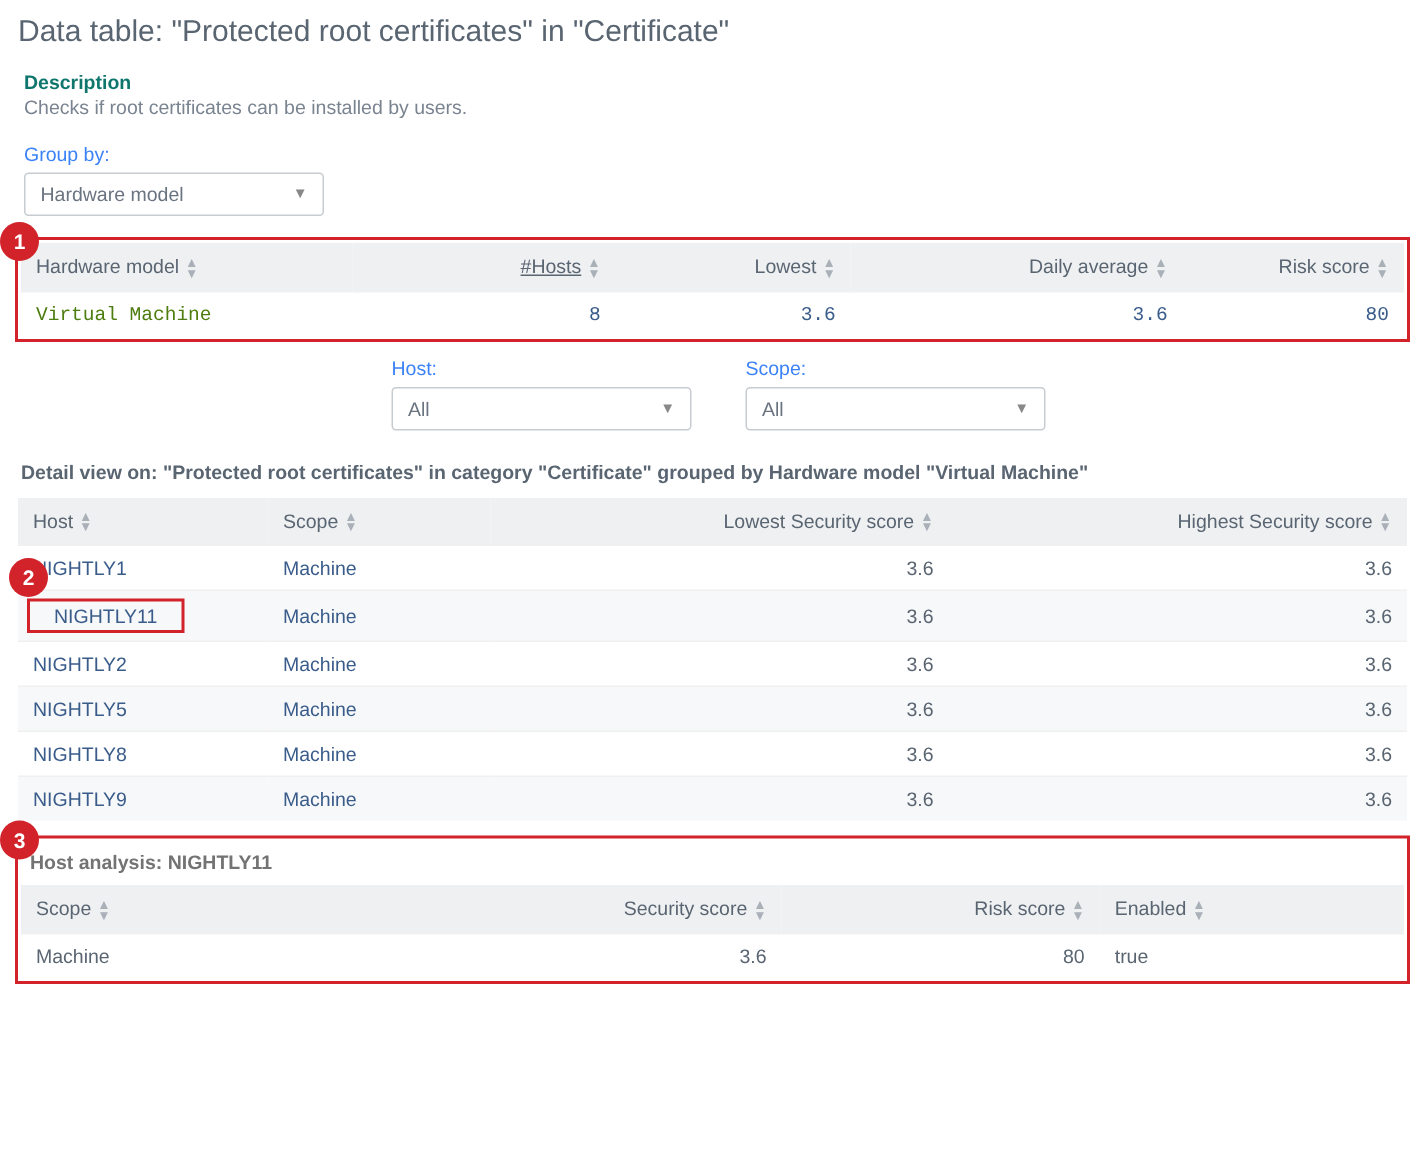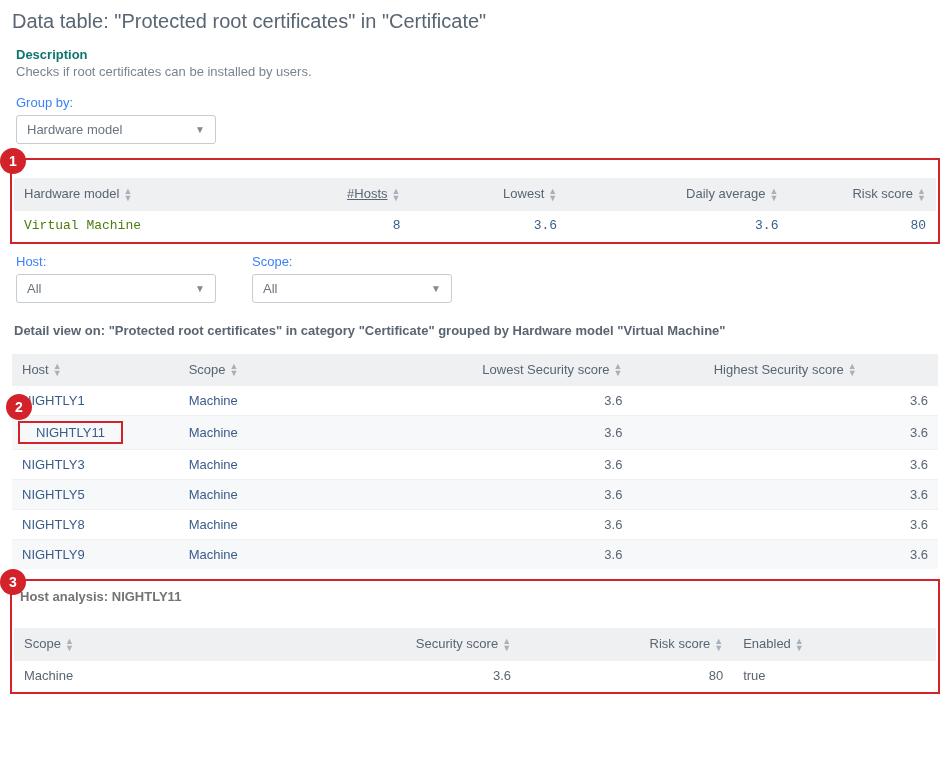--- a/index.html
+++ b/index.html
@@ -48,21 +48,21 @@
     margin-left: 8px;
     color: #6a7380;
     background: #fff;
     cursor: pointer;
   }
   .dropdown .caret {
     margin-left: 8px;
     font-size: 10px;
     color: #888;
   }
-  .filters-row { display: flex; gap: 28px; margin-top: 10px; margin-bottom: 18px; }
+  .filters-row { display: flex; gap: 28px; margin-top: 10px; margin-bottom: 18px; justify-content: center; }
   .boxed {
     border: 2px solid #d2232a;
     position: relative;
     padding: 2px 2px;
     margin: 6px 2px;
   }
   .marker {
     position: absolute;
     top: -12px; left: -12px;
     width: 26px; height: 26px;
@@ -73,21 +73,20 @@
     font-weight: 600;
     display: flex;
     align-items: center;
     justify-content: center;
     z-index: 5;
   }
   table {
     width: 100%;
     border-collapse: collapse;
     font-size: 13px;
-    margin-top: 16px;
   }
   th {
     background: #eef0f2;
     text-align: left;
     font-weight: 400;
     color: #5a6572;
     padding: 8px 10px;
     white-space: nowrap;
   }
   th.num { text-align: right; }
@@ -214,40 +213,40 @@
     <tr>
       <th style="width:18%;">
         <span>Host</span><span class="sort-arrows">▲<br>▼</span>
       </th>
       <th style="width:16%;">
         <span>Scope</span><span class="sort-arrows">▲<br>▼</span>
       </th>
       <th class="num" style="width:33%;">
         <span>Lowest Security score</span><span class="sort-arrows">▲<br>▼</span>
       </th>
-      <th class="num" style="width:33%;text-align:center;">
+      <th class="num" style="width:33%;">
         <span>Highest Security score</span><span class="sort-arrows">▲<br>▼</span>
       </th>
     </tr>
   </thead>
   <tbody id="detail-tbody">
         <tr>
           <td class="linkp">NIGHTLY1</td>
           <td class="linkp">Machine</td>
           <td class="num" style="font-family: inherit; color: rgb(90, 101, 114);">3.6</td>
           <td class="num" style="font-family: inherit; color: rgb(90, 101, 114);">3.6</td>
         </tr>
         <tr>
           <td class="linkp highlight-cell"><div class="inner-marker">2</div><span class="cell-box">NIGHTLY11</span></td>
           <td class="linkp">Machine</td>
           <td class="num" style="font-family: inherit; color: rgb(90, 101, 114);">3.6</td>
           <td class="num" style="font-family: inherit; color: rgb(90, 101, 114);">3.6</td>
         </tr>
         <tr>
-          <td class="linkp">NIGHTLY3</td>
+          <td class="linkp">NIGHTLY2</td>
           <td class="linkp">Machine</td>
           <td class="num" style="font-family: inherit; color: rgb(90, 101, 114);">3.6</td>
           <td class="num" style="font-family: inherit; color: rgb(90, 101, 114);">3.6</td>
         </tr>
         <tr>
           <td class="linkp">NIGHTLY5</td>
           <td class="linkp">Machine</td>
           <td class="num" style="font-family: inherit; color: rgb(90, 101, 114);">3.6</td>
           <td class="num" style="font-family: inherit; color: rgb(90, 101, 114);">3.6</td>
         </tr>

